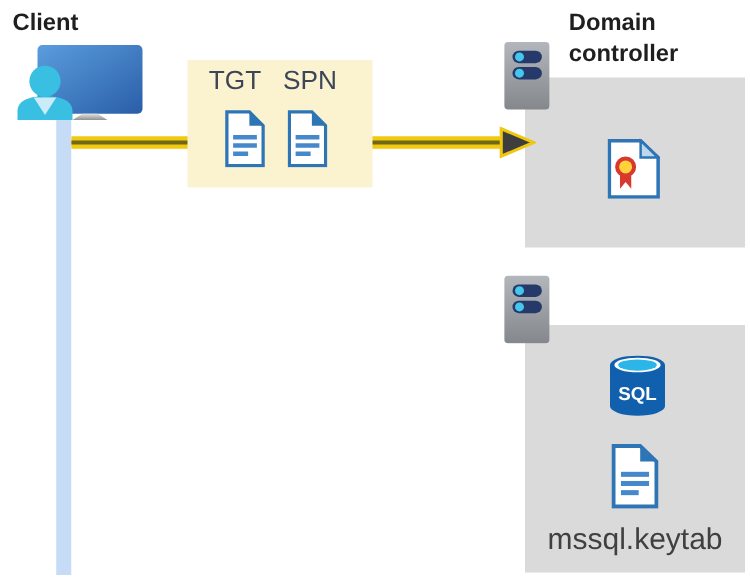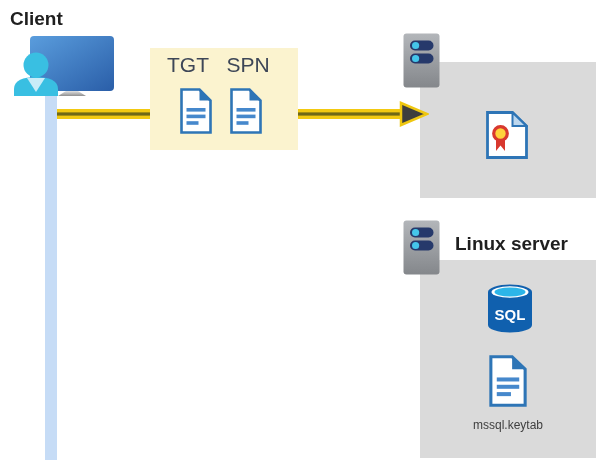--- a/index.html
+++ b/index.html
@@ -22,21 +22,21 @@
   .ticket-box{
     left:150px;top:48px;width:148px;height:102px;background:#fbf3cf;
   }
   .ticket-label{
     font-size:21px;color:#3d4657;text-align:center;line-height:26px;
   }
   .tgt-label{left:164px;top:52px;width:48px;}
   .spn-label{left:224px;top:52px;width:48px;}
   .keytab-label{
     left:420px;top:418px;width:176px;text-align:center;
-    font-size:12px;color:#404040;
+    font-size:24px;color:#404040;
   }
   .client-label{left:10px;top:6px;width:104px;text-align:left;}
   .dc-title{left:455px;top:6px;width:124px;}
   .linux-title{left:455px;top:231px;width:140px;white-space:nowrap;}
   svg{display:block;}
 </style>
 </head>
 <body>
 
 <div class="canvas">
@@ -86,20 +86,21 @@
     </defs>
     <rect x="20" y="3" width="84" height="55" rx="4" fill="url(#mon)"></rect>
     <polygon points="56,58 68,58 76,63 48,63" fill="url(#stand)"></polygon>
     <g>
       <circle cx="26" cy="32" r="12.5" fill="#39bfe2"></circle>
       <path d="M4 63 V56 C4 47.5 13 44 26 44 C39 44 48 47.5 48 56 V63 Z" fill="#39bfe2"></path>
       <path d="M17 45 L26 59 L35 45 Z" fill="#c9ecf8"></path>
     </g>
   </svg>
 
+  <div class="abs heading dc-title">Domain controller</div>
   <svg class="abs" style="left:403px;top:33px;" width="37" height="55" viewBox="0 0 37 55">
     <defs>
       <linearGradient id="srv1" x1="0" y1="0" x2="0" y2="1">
         <stop offset="0" stop-color="#b3b6ba"></stop>
           <stop offset="1" stop-color="#84878b"></stop>
       </linearGradient>
     </defs>
     <rect x="0.5" y="0.5" width="36" height="54" rx="3" fill="url(#srv1)"></rect>
     <rect x="7" y="7.5" width="23.5" height="10" rx="5" fill="#26396b"></rect>
     <circle cx="12.6" cy="12.5" r="3.6" fill="#45c6ea"></circle>
@@ -107,21 +108,20 @@
     <circle cx="12.6" cy="25.5" r="3.6" fill="#45c6ea"></circle>
   </svg>
 
   <svg class="abs" style="left:486px;top:111px;" width="42" height="48" viewBox="0 0 42 48">
     <path d="M1.5 1.5 H26.5 L40.5 15 V46.5 H1.5 Z" fill="#ffffff" stroke="#2e75b6" stroke-width="2.8"></path>
     <path d="M26.5 1.5 V15 H40.5 Z" fill="#bdd7ee" stroke="#2e75b6" stroke-width="2"></path>
     <path d="M10 27 V40 L14.5 34.5 L19 40 V27 Z" fill="#d8382e"></path>
     <circle cx="14.5" cy="22.5" r="6.8" fill="#ffd23b" stroke="#d8382e" stroke-width="3.2"></circle>
   </svg>
 
-  <div class="abs heading linux-title">Linux server</div>
   <svg class="abs" style="left:403px;top:220px;" width="37" height="55" viewBox="0 0 37 55">
     <defs>
       <linearGradient id="srv2" x1="0" y1="0" x2="0" y2="1">
         <stop offset="0" stop-color="#b3b6ba"></stop>
           <stop offset="1" stop-color="#84878b"></stop>
       </linearGradient>
     </defs>
     <rect x="0.5" y="0.5" width="36" height="54" rx="3" fill="url(#srv2)"></rect>
     <rect x="7" y="7.5" width="23.5" height="10" rx="5" fill="#26396b"></rect>
     <circle cx="12.6" cy="12.5" r="3.6" fill="#45c6ea"></circle>

